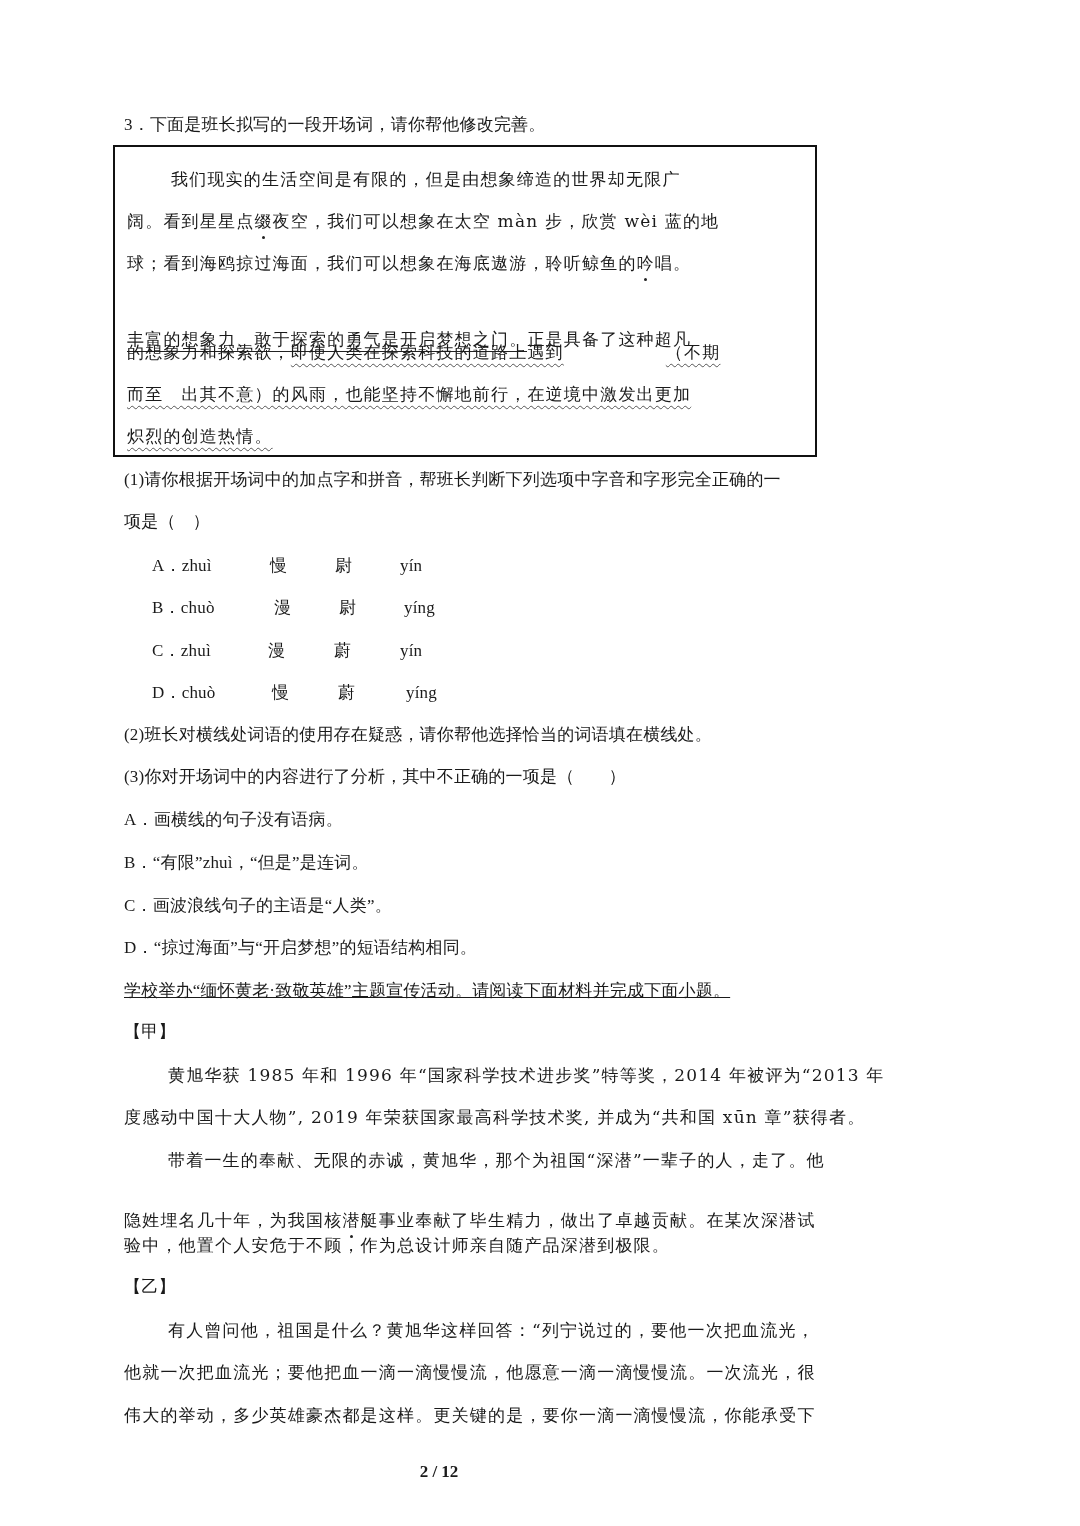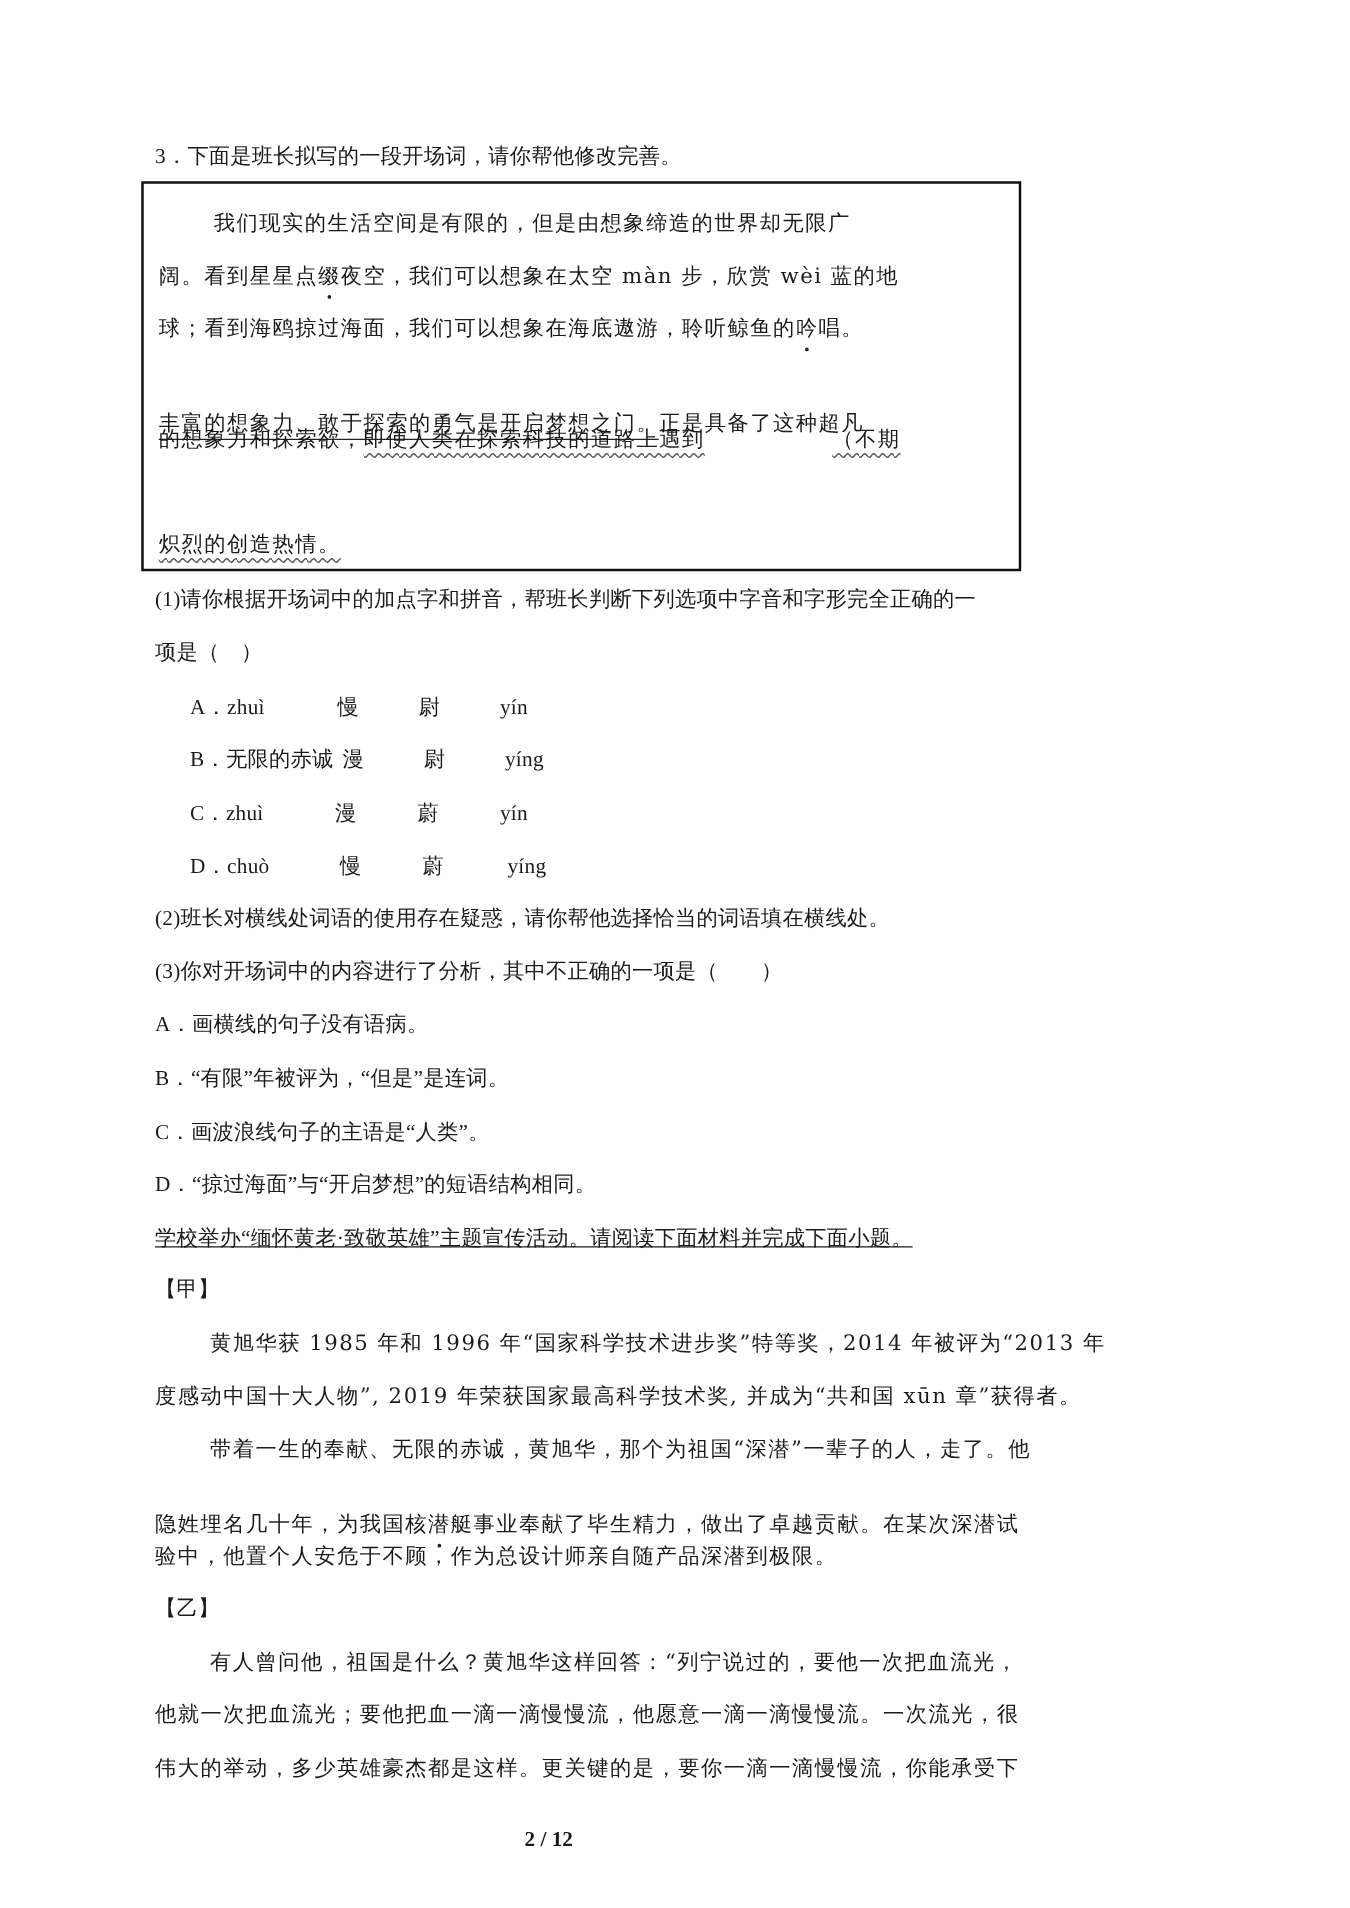--- a/index.html
+++ b/index.html
@@ -96,37 +96,40 @@
   </div>
 
   <div class="line kai" style="top:150px;margin-top:30px;">
     <span class="u-solid">丰富的想象力、敢于探索的勇气是开启梦想之门。</span><span>正是具备了这种超凡</span>
   </div>
 
   <div class="line kai" style="top:193px;">
     <span>的想象力和探索欲，</span><span class="u-wave"><span>即使人类在探索科技的道路上遇到</span><span class="blank"></span><span>（不期</span></span>
   </div>
 
+  <div class="line kai" style="top:235px;">
+    <span class="u-wave">而至　出其不意）的风雨，也能坚持不懈地前行，在逆境中激发出更加</span>
+  </div>
 
   <div class="line kai" style="top:277px;">
     <span class="u-wave">炽烈的创造热情。</span>
   </div>
 </div>
 
 <div class="line" style="top:468px;">(1)请你根据开场词中的加点字和拼音，帮班长判断下列选项中字音和字形完全正确的一</div>
 <div class="line" style="top:510px;">项是（　）</div>
 
 <div class="line opt" style="top:554px; left:152px;">
   <span>A．zhuì</span>
   <span class="c" style="left:118px;">慢</span>
   <span class="c" style="left:183px;">尉</span>
   <span class="c" style="left:248px;">yín</span>
 </div>
 <div class="line opt" style="top:596px; left:152px;">
-  <span>B．无限的赤诚</span>
+  <span>B．chuò</span>
   <span class="c" style="left:122px;">漫</span>
   <span class="c" style="left:187px;">尉</span>
   <span class="c" style="left:252px;">yíng</span>
 </div>
 <div class="line opt" style="top:639px; left:152px;">
   <span>C．zhuì</span>
   <span class="c" style="left:116px;">漫</span>
   <span class="c" style="left:182px;">蔚</span>
   <span class="c" style="left:248px;">yín</span>
 </div>
@@ -134,21 +137,21 @@
   <span>D．chuò</span>
   <span class="c" style="left:120px;">慢</span>
   <span class="c" style="left:186px;">蔚</span>
   <span class="c" style="left:254px;">yíng</span>
 </div>
 
 <div class="line" style="top:723px;">(2)班长对横线处词语的使用存在疑惑，请你帮他选择恰当的词语填在横线处。</div>
 
 <div class="line" style="top:765px;">(3)你对开场词中的内容进行了分析，其中不正确的一项是（　　）</div>
 <div class="line" style="top:808px;">A．画横线的句子没有语病。</div>
-<div class="line" style="top:851px;">B．“有限”年被评为，“但是”是连词。</div>
+<div class="line" style="top:851px;">B．“有限”zhuì，“但是”是连词。</div>
 <div class="line" style="top:894px;">C．画波浪线句子的主语是“人类”。</div>
 <div class="line" style="top:936px;">D．“掠过海面”与“开启梦想”的短语结构相同。</div>
 
 <div class="line" style="top:979px;text-decoration:underline;">学校举办“缅怀黄老·致敬英雄”主题宣传活动。请阅读下面材料并完成下面小题。</div>
 
 <div class="line" style="top:1020px;">【甲】</div>
 <div class="line kai indent" style="top:1063px;">黄旭华获 1985 年和 1996 年“国家科学技术进步奖”特等奖，2014 年被评为“2013 年</div>
 <div class="line kai" style="top:1105px;">度感动中国十大人物”, 2019 年荣获国家最高科学技术奖, 并成为“共和国 xūn 章”获得者。</div>
 <div class="line kai indent" style="top:1148px;">带着一生的奉献、无限的赤诚，黄旭华，那个为祖国“深潜”一辈子的人，走了。他</div>
 <div class="line kai" style="top:1208px;">

